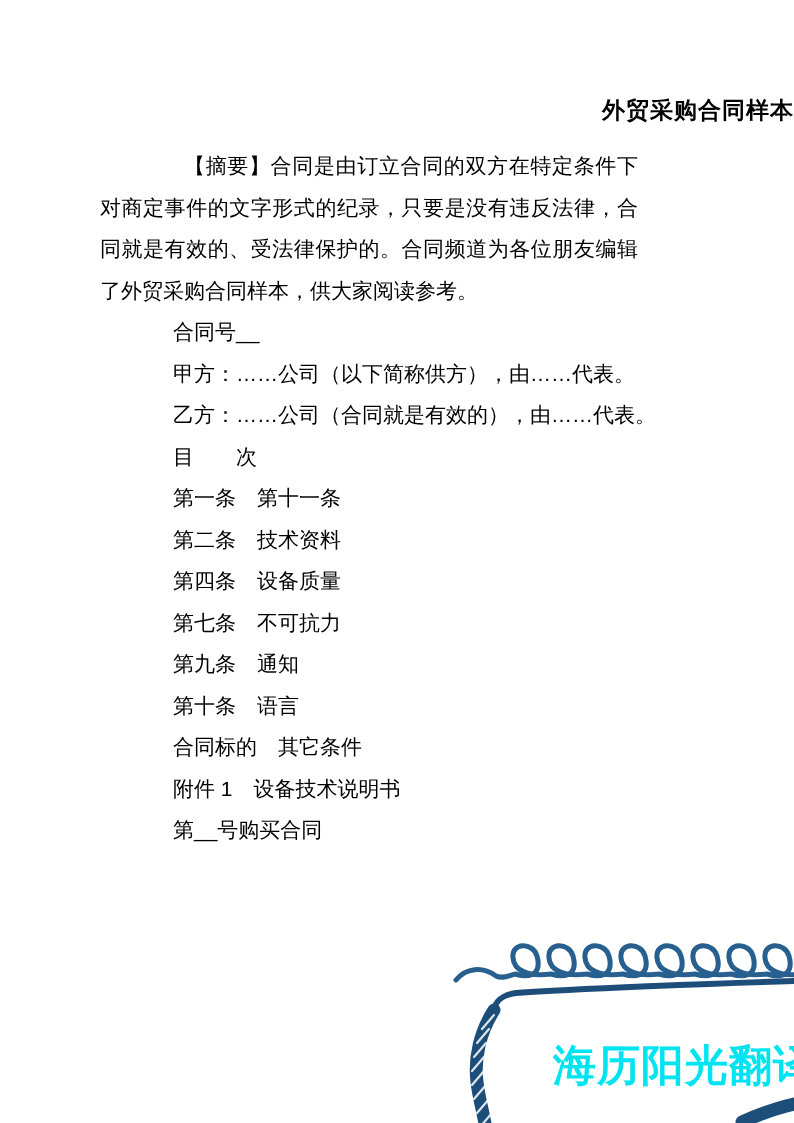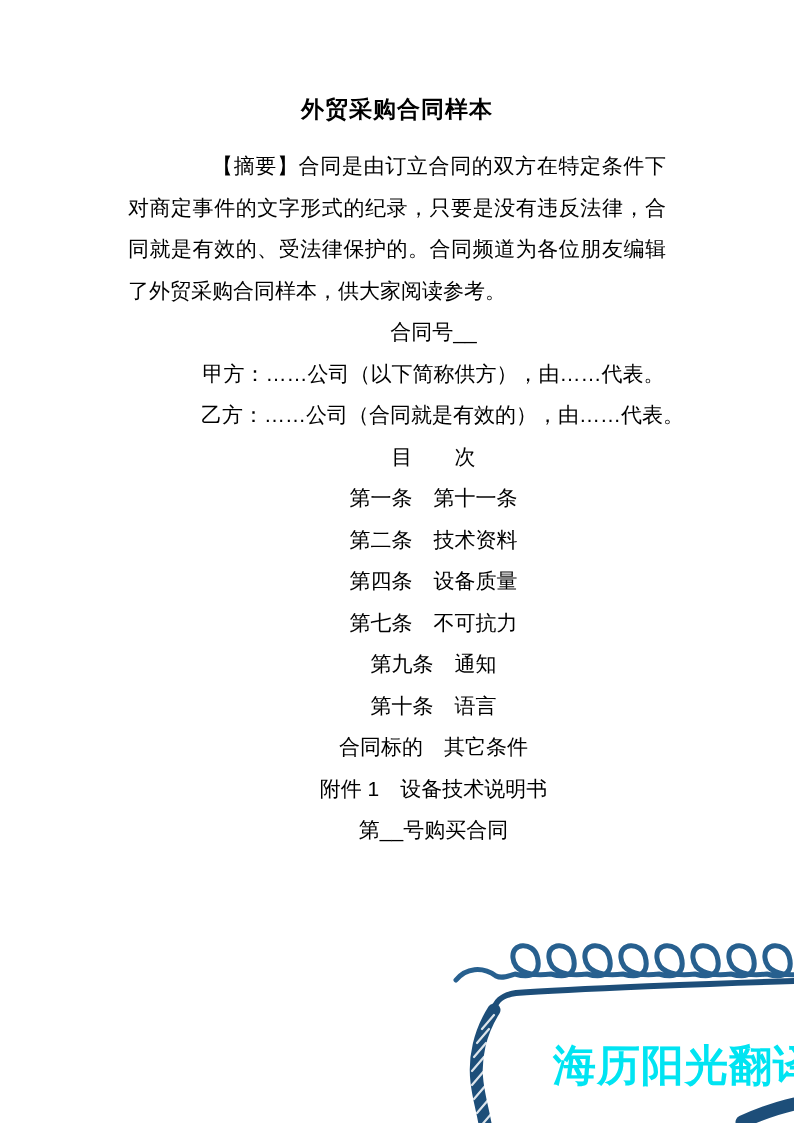--- a/index.html
+++ b/index.html
@@ -11,44 +11,43 @@
     overflow: hidden;
     font-family: "Liberation Sans", "DejaVu Sans", sans-serif;
     color: #000000;
   }
   .doc-title {
     position: absolute;
     top: 97px;
     left: 0;
     width: 794px;
     margin: 0;
-    text-align: center;
-    font-family: Liberation Mono, monospace;
+    text-align: right;
+    font-family: Liberation Serif, serif;
     font-size: 23px;
     font-weight: bold;
     letter-spacing: 1px;
     line-height: 28px;
   }
   .doc-body {
     position: absolute;
     top: 145px;
-    left: 128px;
+    left: 100px;
     width: 538px;
     font-size: 21px;
     line-height: 41.5px;
   }
   .abstract {
     margin: 0;
     text-align: justify;
     text-indent: 84px;
   }
   .doc-line {
     margin-left: 73px;
     white-space: pre;
-    text-align: center;
   }
   .doodle {
     position: absolute;
     left: 440px;
     top: 930px;
     width: 354px;
     height: 193px;
   }
   .doodle svg { position: absolute; left: 0; top: 0; overflow: hidden; }
   .watermark {

